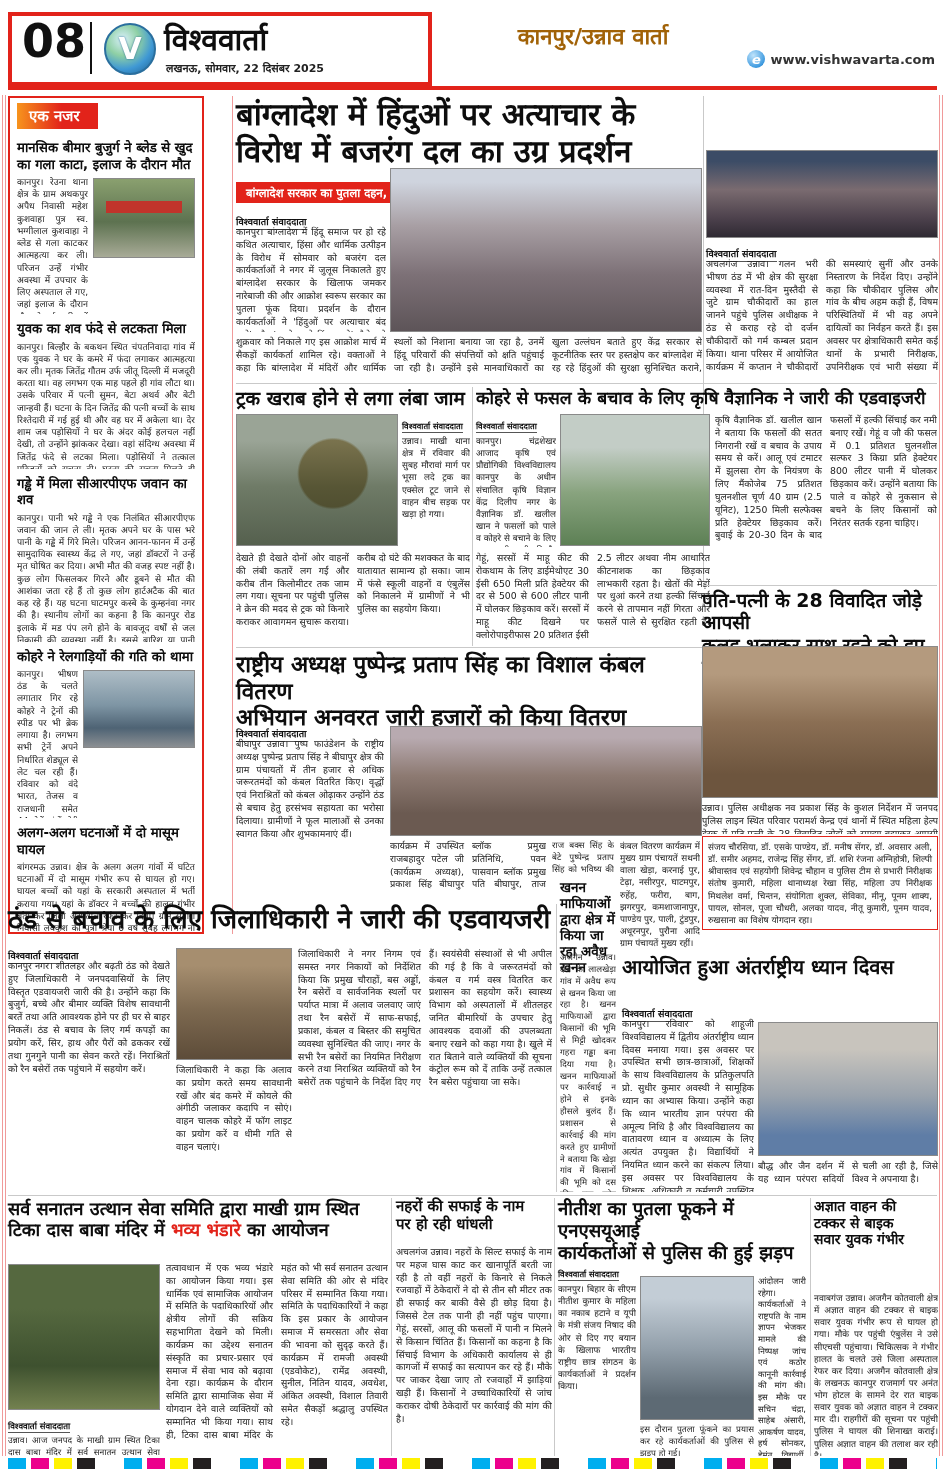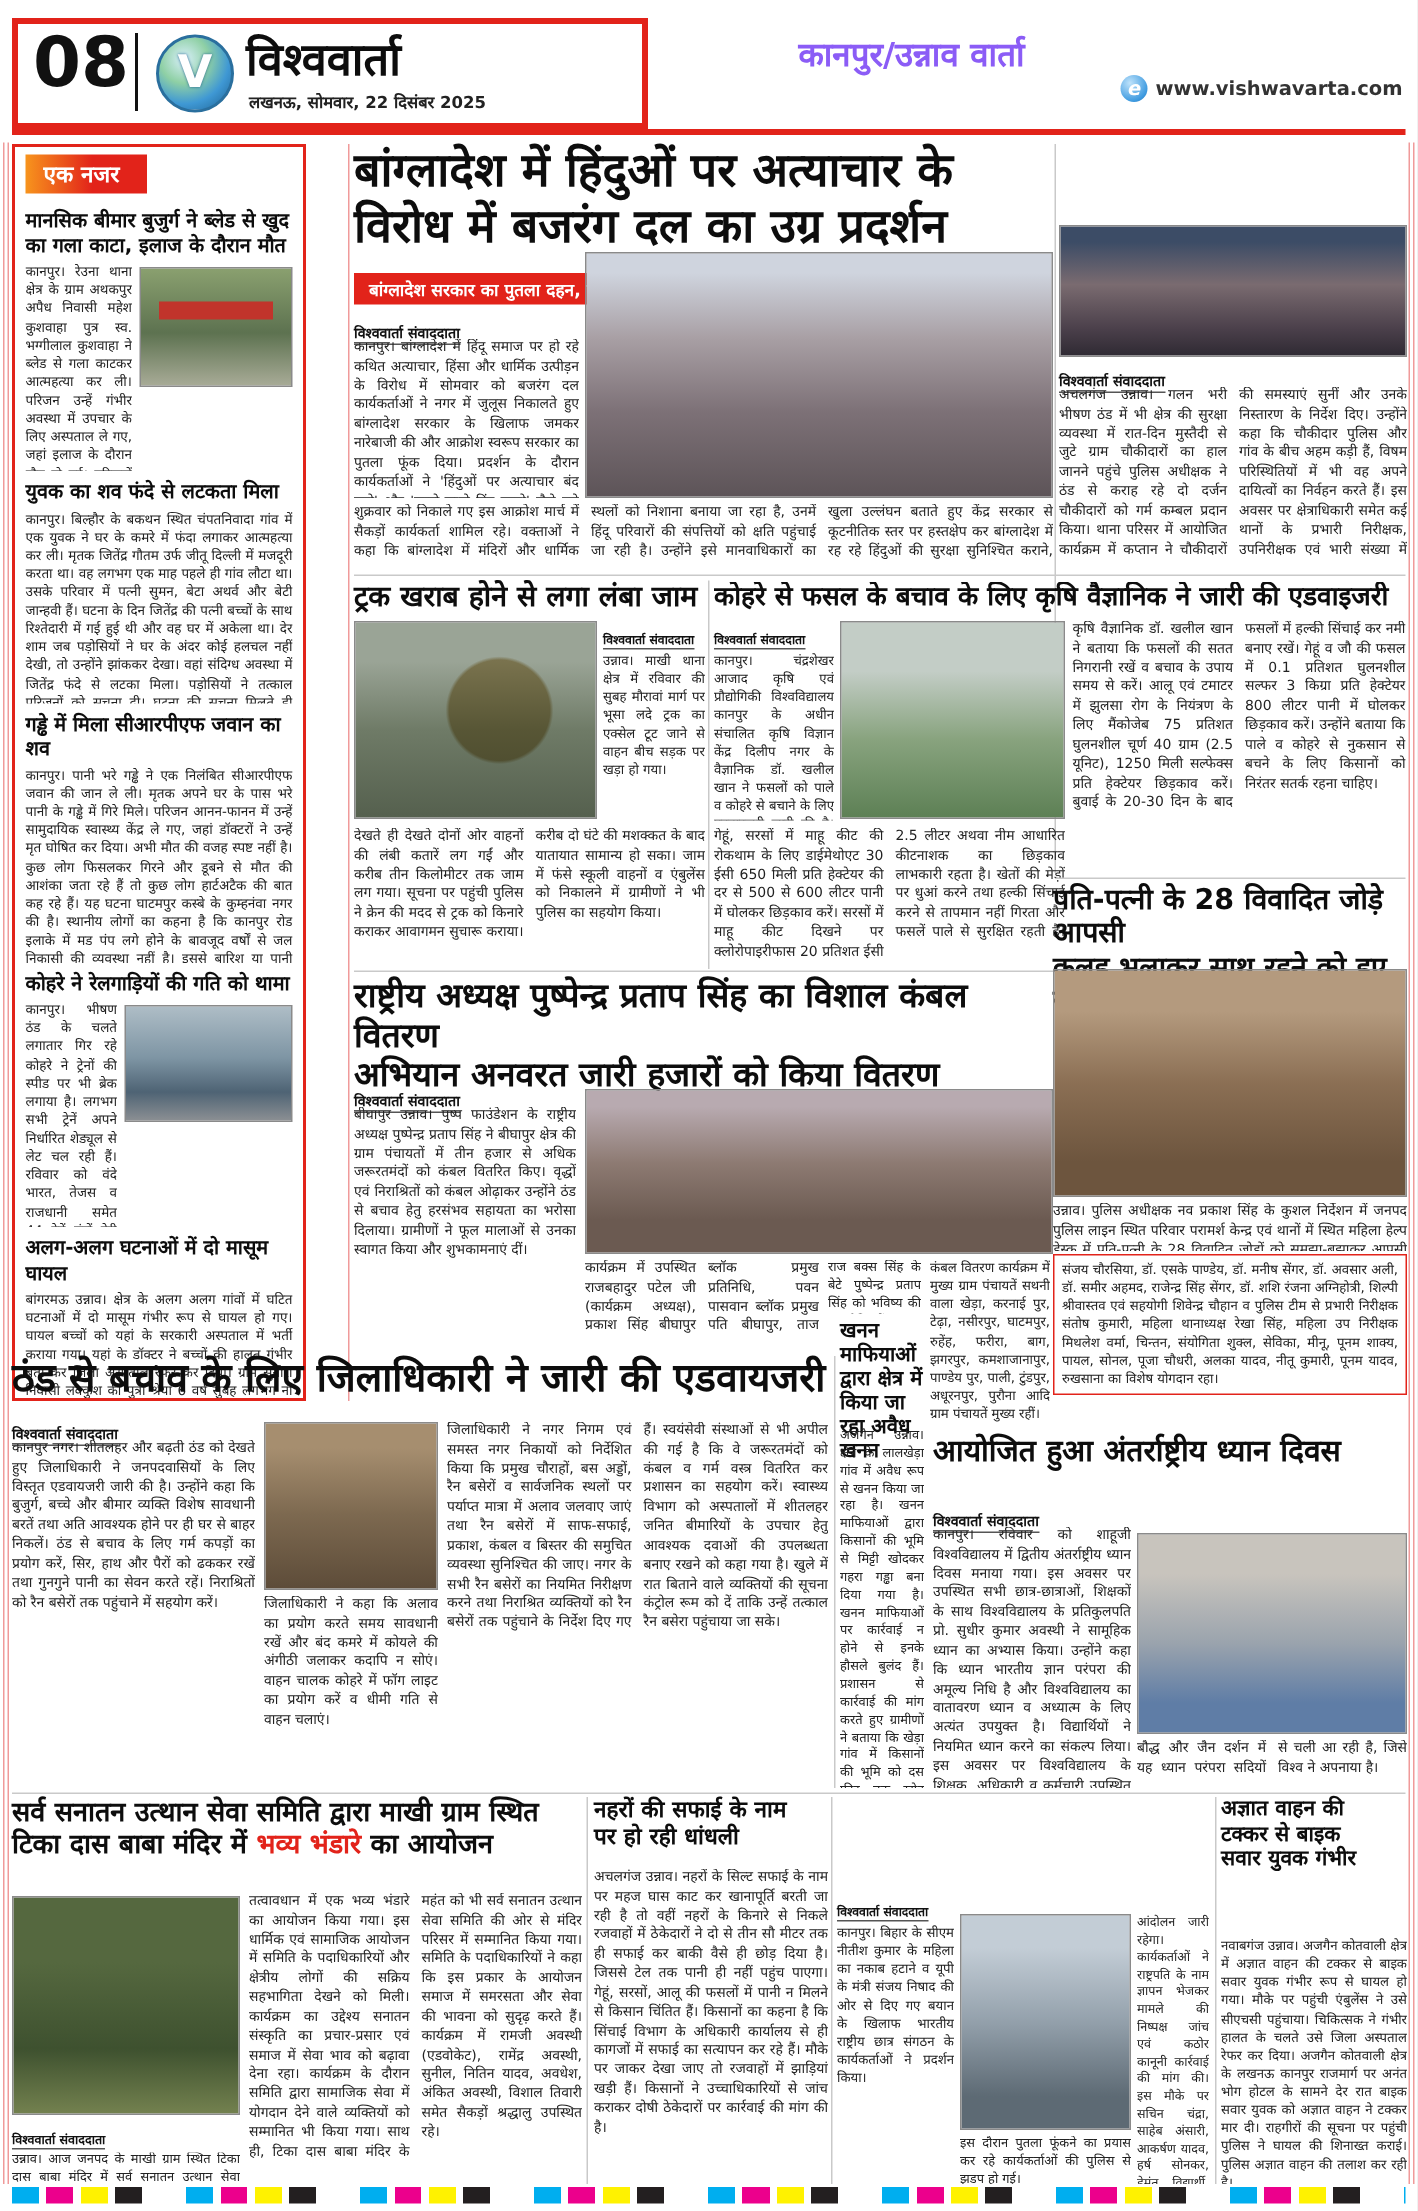--- a/index.html
+++ b/index.html
@@ -9,21 +9,21 @@
   
   .mast-frame{left:8px;top:12px;width:424px;height:74px;border:4px solid #e2231a;box-sizing:border-box;}
   .page-num{position:absolute;left:10px;top:2px;font-size:46px;font-weight:800;color:#111;line-height:1;}
   .mast-div{position:absolute;left:78px;top:6px;width:2px;height:52px;background:#111;}
   .logo{position:absolute;left:92px;top:7px;width:52px;height:52px;border-radius:50%;
         background:radial-gradient(circle at 35% 30%, #d9f0fb, #8fd0a5 35%, #3f98d4 65%, #1b5e8f);
         border:2px solid #2a6f9e;box-sizing:border-box;display:flex;align-items:center;justify-content:center;}
   .logo-v{font-size:30px;font-weight:800;color:#ffffff;text-shadow:0 0 2px #1b5e8f;line-height:1;}
   .mast-title{position:absolute;left:152px;top:2px;font-size:30px;font-weight:800;color:#0d0d0d;}
   .mast-date{position:absolute;left:154px;top:44px;font-size:11px;font-weight:700;color:#222;}
-  .section-title{left:413px;top:20px;width:270px;text-align:right;font-size:22px;font-weight:800;color:#8b5cf6;}
+  .section-title{left:458px;top:20px;width:270px;text-align:center;font-size:22px;font-weight:800;color:#a16207;}
   .website{right:10px;top:50px;font-size:13px;font-weight:700;color:#333;display:flex;align-items:center;gap:5px;}
   .e-icon{display:inline-flex;width:18px;height:18px;border-radius:50%;
           background:radial-gradient(circle at 35% 30%,#bfe3fb,#3f9be0 70%,#1b6fb9);
           color:#fff;font-weight:800;font-style:italic;font-size:13px;align-items:center;justify-content:center;}
   .red-rule{left:8px;top:86px;width:929px;height:4px;background:#e2231a;}
   
   .headline{font-weight:800;color:#0d0d0d;line-height:1.18;}
   .body-text{font-size:9.3px;line-height:1.38;text-align:justify;color:#222;overflow:hidden;}
   .byline{font-weight:700;font-size:9.5px;border-bottom:1px solid #555;display:inline-block;padding-bottom:1px;margin-bottom:2px;color:#111;}
   .cols-2{column-count:2;column-gap:8px;}
@@ -216,20 +216,24 @@
     <div class="body-text" style="font-size:8.6px;height:30px;">उन्नाव। आज जनपद के माखी ग्राम स्थित टिका दास बाबा मंदिर में सर्व सनातन उत्थान सेवा समिति के</div>
   </div>
   <div class="abs body-text cols-2" style="left:166px;top:1262px;width:222px;height:194px;">तत्वावधान में एक भव्य भंडारे का आयोजन किया गया। इस धार्मिक एवं सामाजिक आयोजन में समिति के पदाधिकारियों और क्षेत्रीय लोगों की सक्रिय सहभागिता देखने को मिली। कार्यक्रम का उद्देश्य सनातन संस्कृति का प्रचार-प्रसार एवं समाज में सेवा भाव को बढ़ावा देना रहा। कार्यक्रम के दौरान समिति द्वारा सामाजिक सेवा में योगदान देने वाले व्यक्तियों को सम्मानित भी किया गया। साथ ही, टिका दास बाबा मंदिर के महंत को भी सर्व सनातन उत्थान सेवा समिति की ओर से मंदिर परिसर में सम्मानित किया गया। समिति के पदाधिकारियों ने कहा कि इस प्रकार के आयोजन समाज में समरसता और सेवा की भावना को सुदृढ़ करते हैं। कार्यक्रम में रामजी अवस्थी (एडवोकेट), रामेंद्र अवस्थी, सुनील, नितिन यादव, अवधेश, अंकित अवस्थी, विशाल तिवारी समेत सैकड़ों श्रद्धालु उपस्थित रहे।</div>
 
   <div class="abs headline" style="left:396px;top:1198px;width:156px;font-size:15px;">
     <span>नहरों की सफाई के नाम</span><br>
     <span>पर हो रही धांधली</span>
   </div>
   <div class="abs body-text" style="left:396px;top:1246px;width:156px;height:210px;">अचलगंज उन्नाव। नहरों के सिल्ट सफाई के नाम पर महज घास काट कर खानापूर्ति बरती जा रही है तो वहीं नहरों के किनारे से निकले रजवाहों में ठेकेदारों ने दो से तीन सौ मीटर तक ही सफाई कर बाकी वैसे ही छोड़ दिया है। जिससे टेल तक पानी ही नहीं पहुंच पाएगा। गेहूं, सरसों, आलू की फसलों में पानी न मिलने से किसान चिंतित हैं। किसानों का कहना है कि सिंचाई विभाग के अधिकारी कार्यालय से ही कागजों में सफाई का सत्यापन कर रहे हैं। मौके पर जाकर देखा जाए तो रजवाहों में झाड़ियां खड़ी हैं। किसानों ने उच्चाधिकारियों से जांच कराकर दोषी ठेकेदारों पर कार्रवाई की मांग की है।</div>
 
+  <div class="abs headline" style="left:558px;top:1198px;width:250px;font-size:18.5px;">
+    <span>नीतीश का पुतला फूकने में एनएसयूआई</span><br>
+    <span>कार्यकर्ताओं से पुलिस की हुई झड़प</span>
+  </div>
   <div class="abs" style="left:558px;top:1262px;width:78px;">
     <span class="byline" style="font-size:8.2px;">विश्ववार्ता संवाददाता</span>
     <div class="body-text" style="font-size:8.8px;height:158px;">कानपुर। बिहार के सीएम नीतीश कुमार के महिला का नकाब हटाने व यूपी के मंत्री संजय निषाद की ओर से दिए गए बयान के खिलाफ भारतीय राष्ट्रीय छात्र संगठन के कार्यकर्ताओं ने प्रदर्शन किया।</div>
   </div>
   <div class="abs photo ph-protest" style="left:640px;top:1276px;width:114px;height:144px;"></div>
   <div class="abs body-text" style="left:640px;top:1424px;width:114px;height:32px;font-size:8.6px;">इस दौरान पुतला फूंकने का प्रयास कर रहे कार्यकर्ताओं की पुलिस से झड़प हो गई।</div>
   <div class="abs body-text" style="left:758px;top:1276px;width:48px;height:180px;font-size:8.4px;">आंदोलन जारी रहेगा। कार्यकर्ताओं ने राष्ट्रपति के नाम ज्ञापन भेजकर मामले की निष्पक्ष जांच एवं कठोर कानूनी कार्रवाई की मांग की। इस मौके पर सचिन चंद्रा, साहेब अंसारी, आकर्षण यादव, हर्ष सोनकर, हेमंत विद्यार्थी, शिवम यादव, आदि कार्यकर्ता मौजूद रहे।</div>
 
   <div class="abs headline" style="left:814px;top:1198px;width:124px;font-size:14px;">
     <span>अज्ञात वाहन की</span><br>

